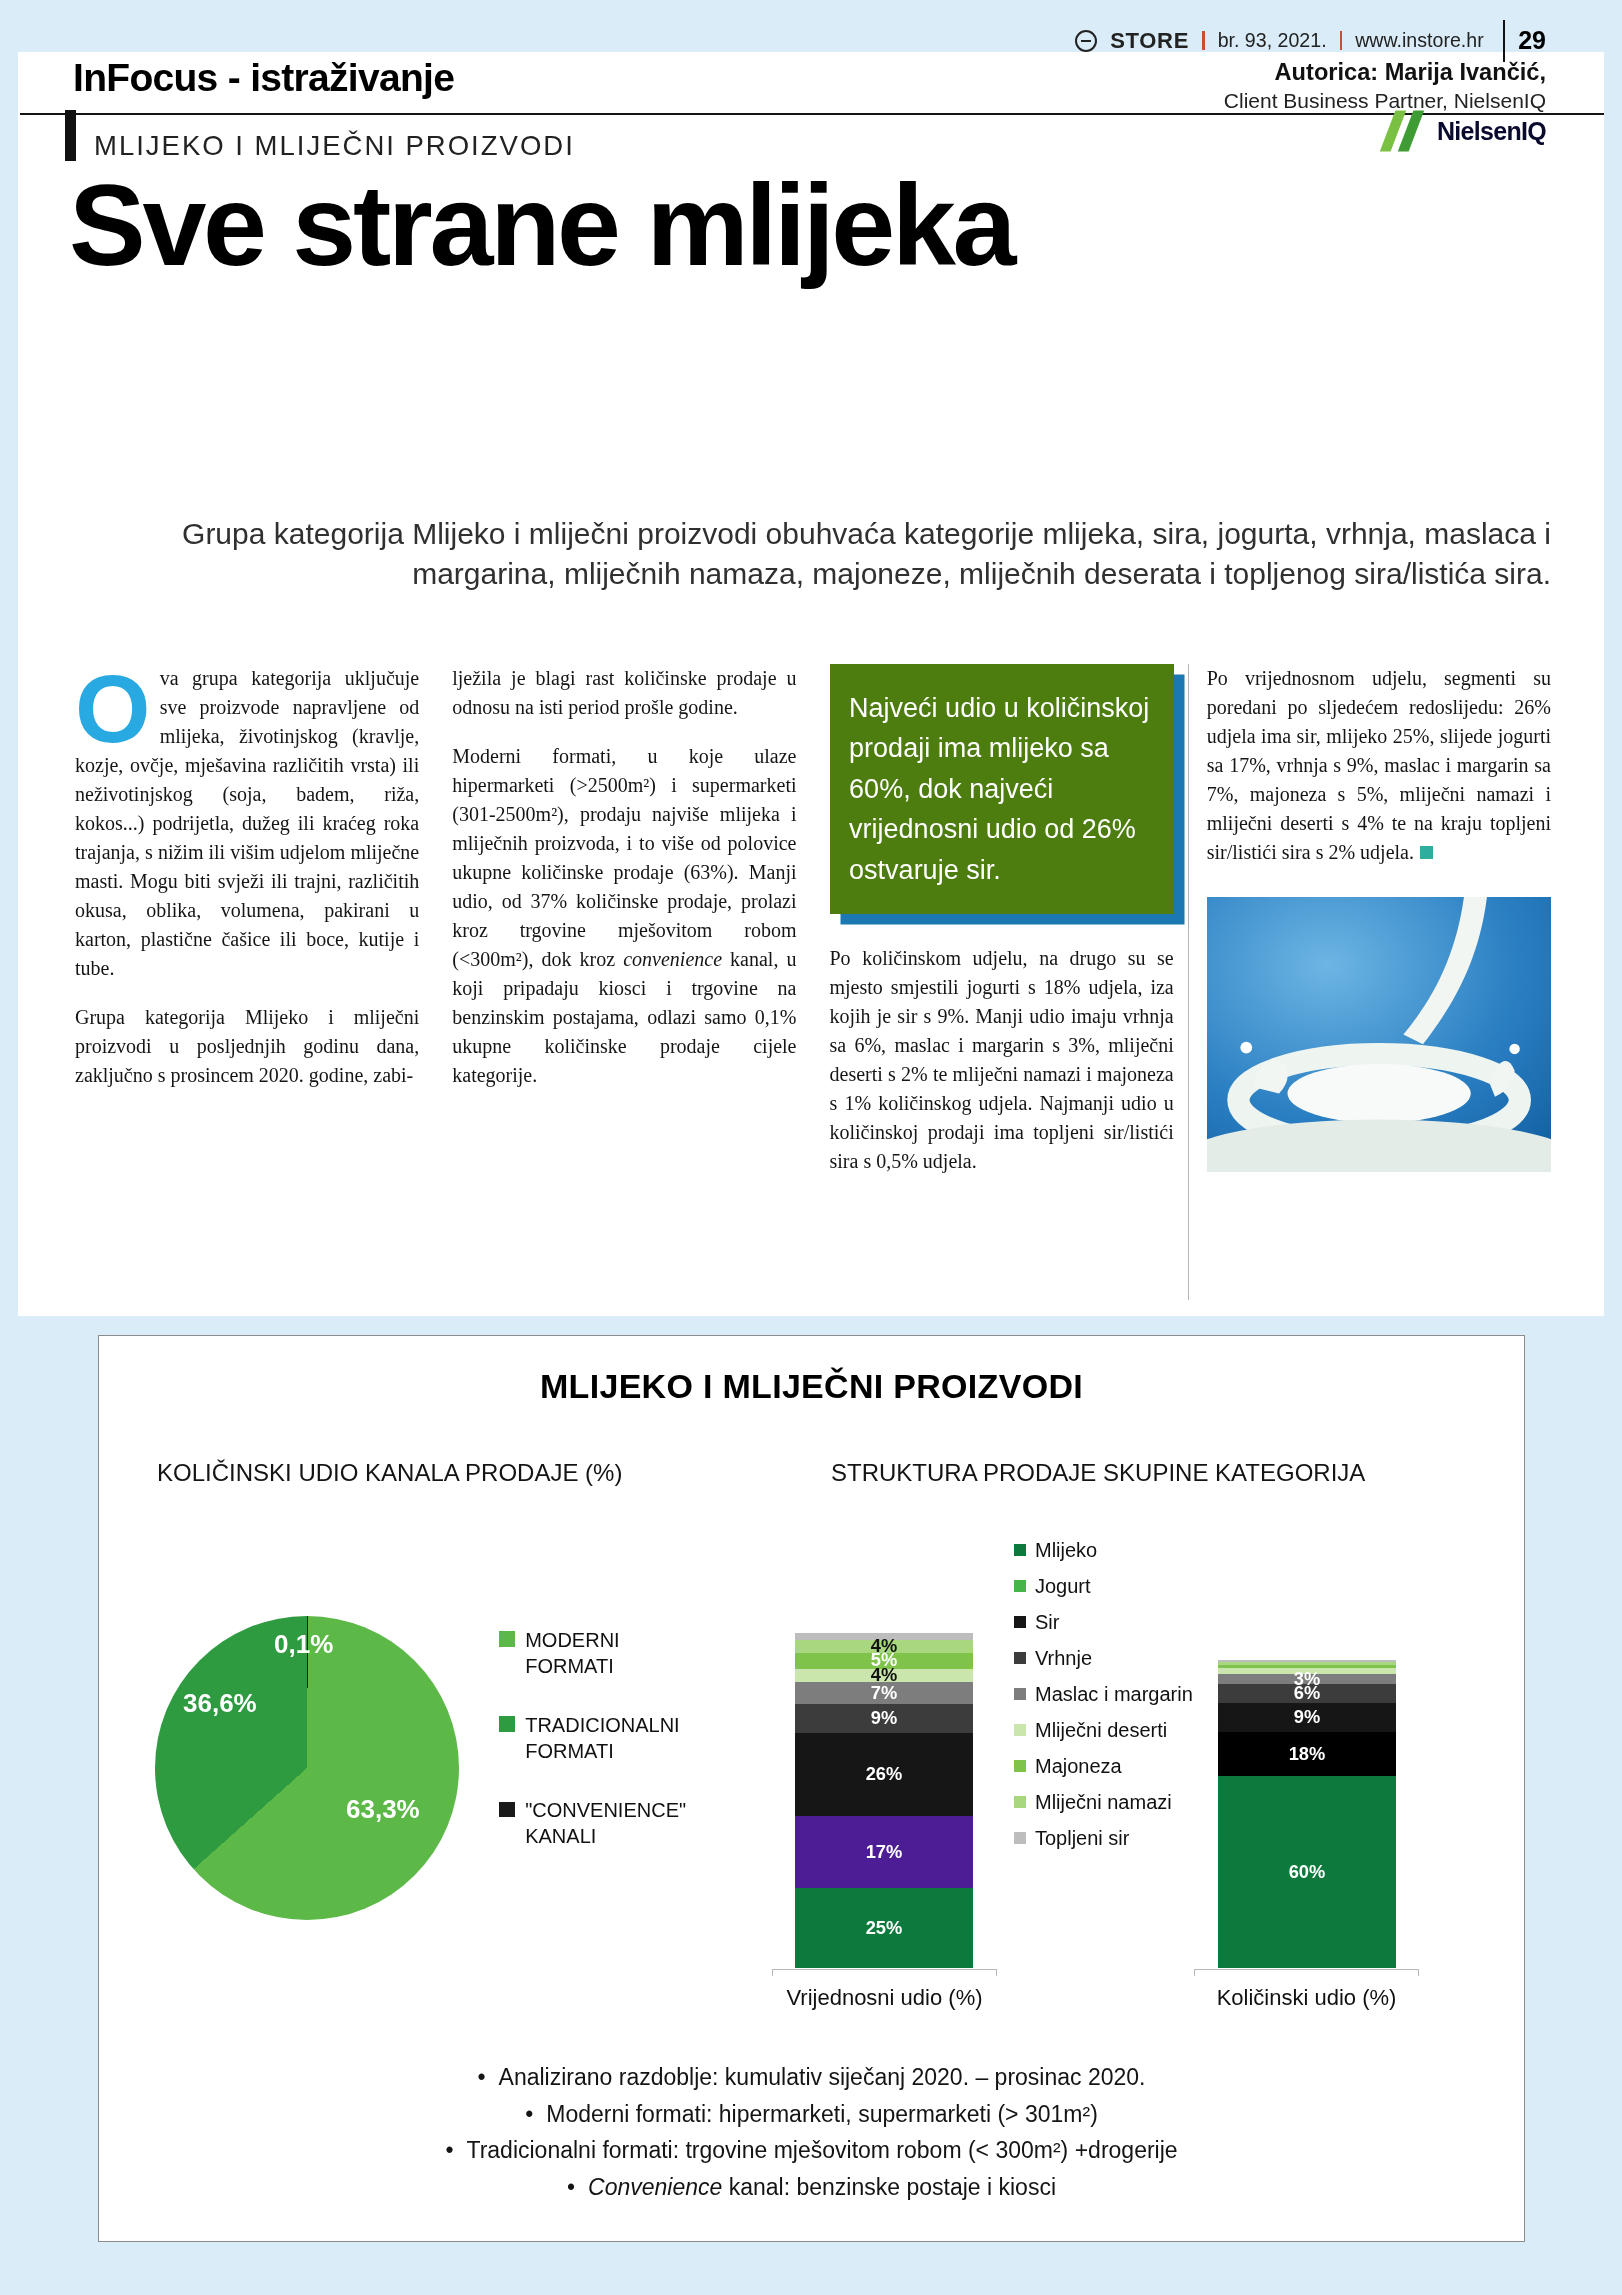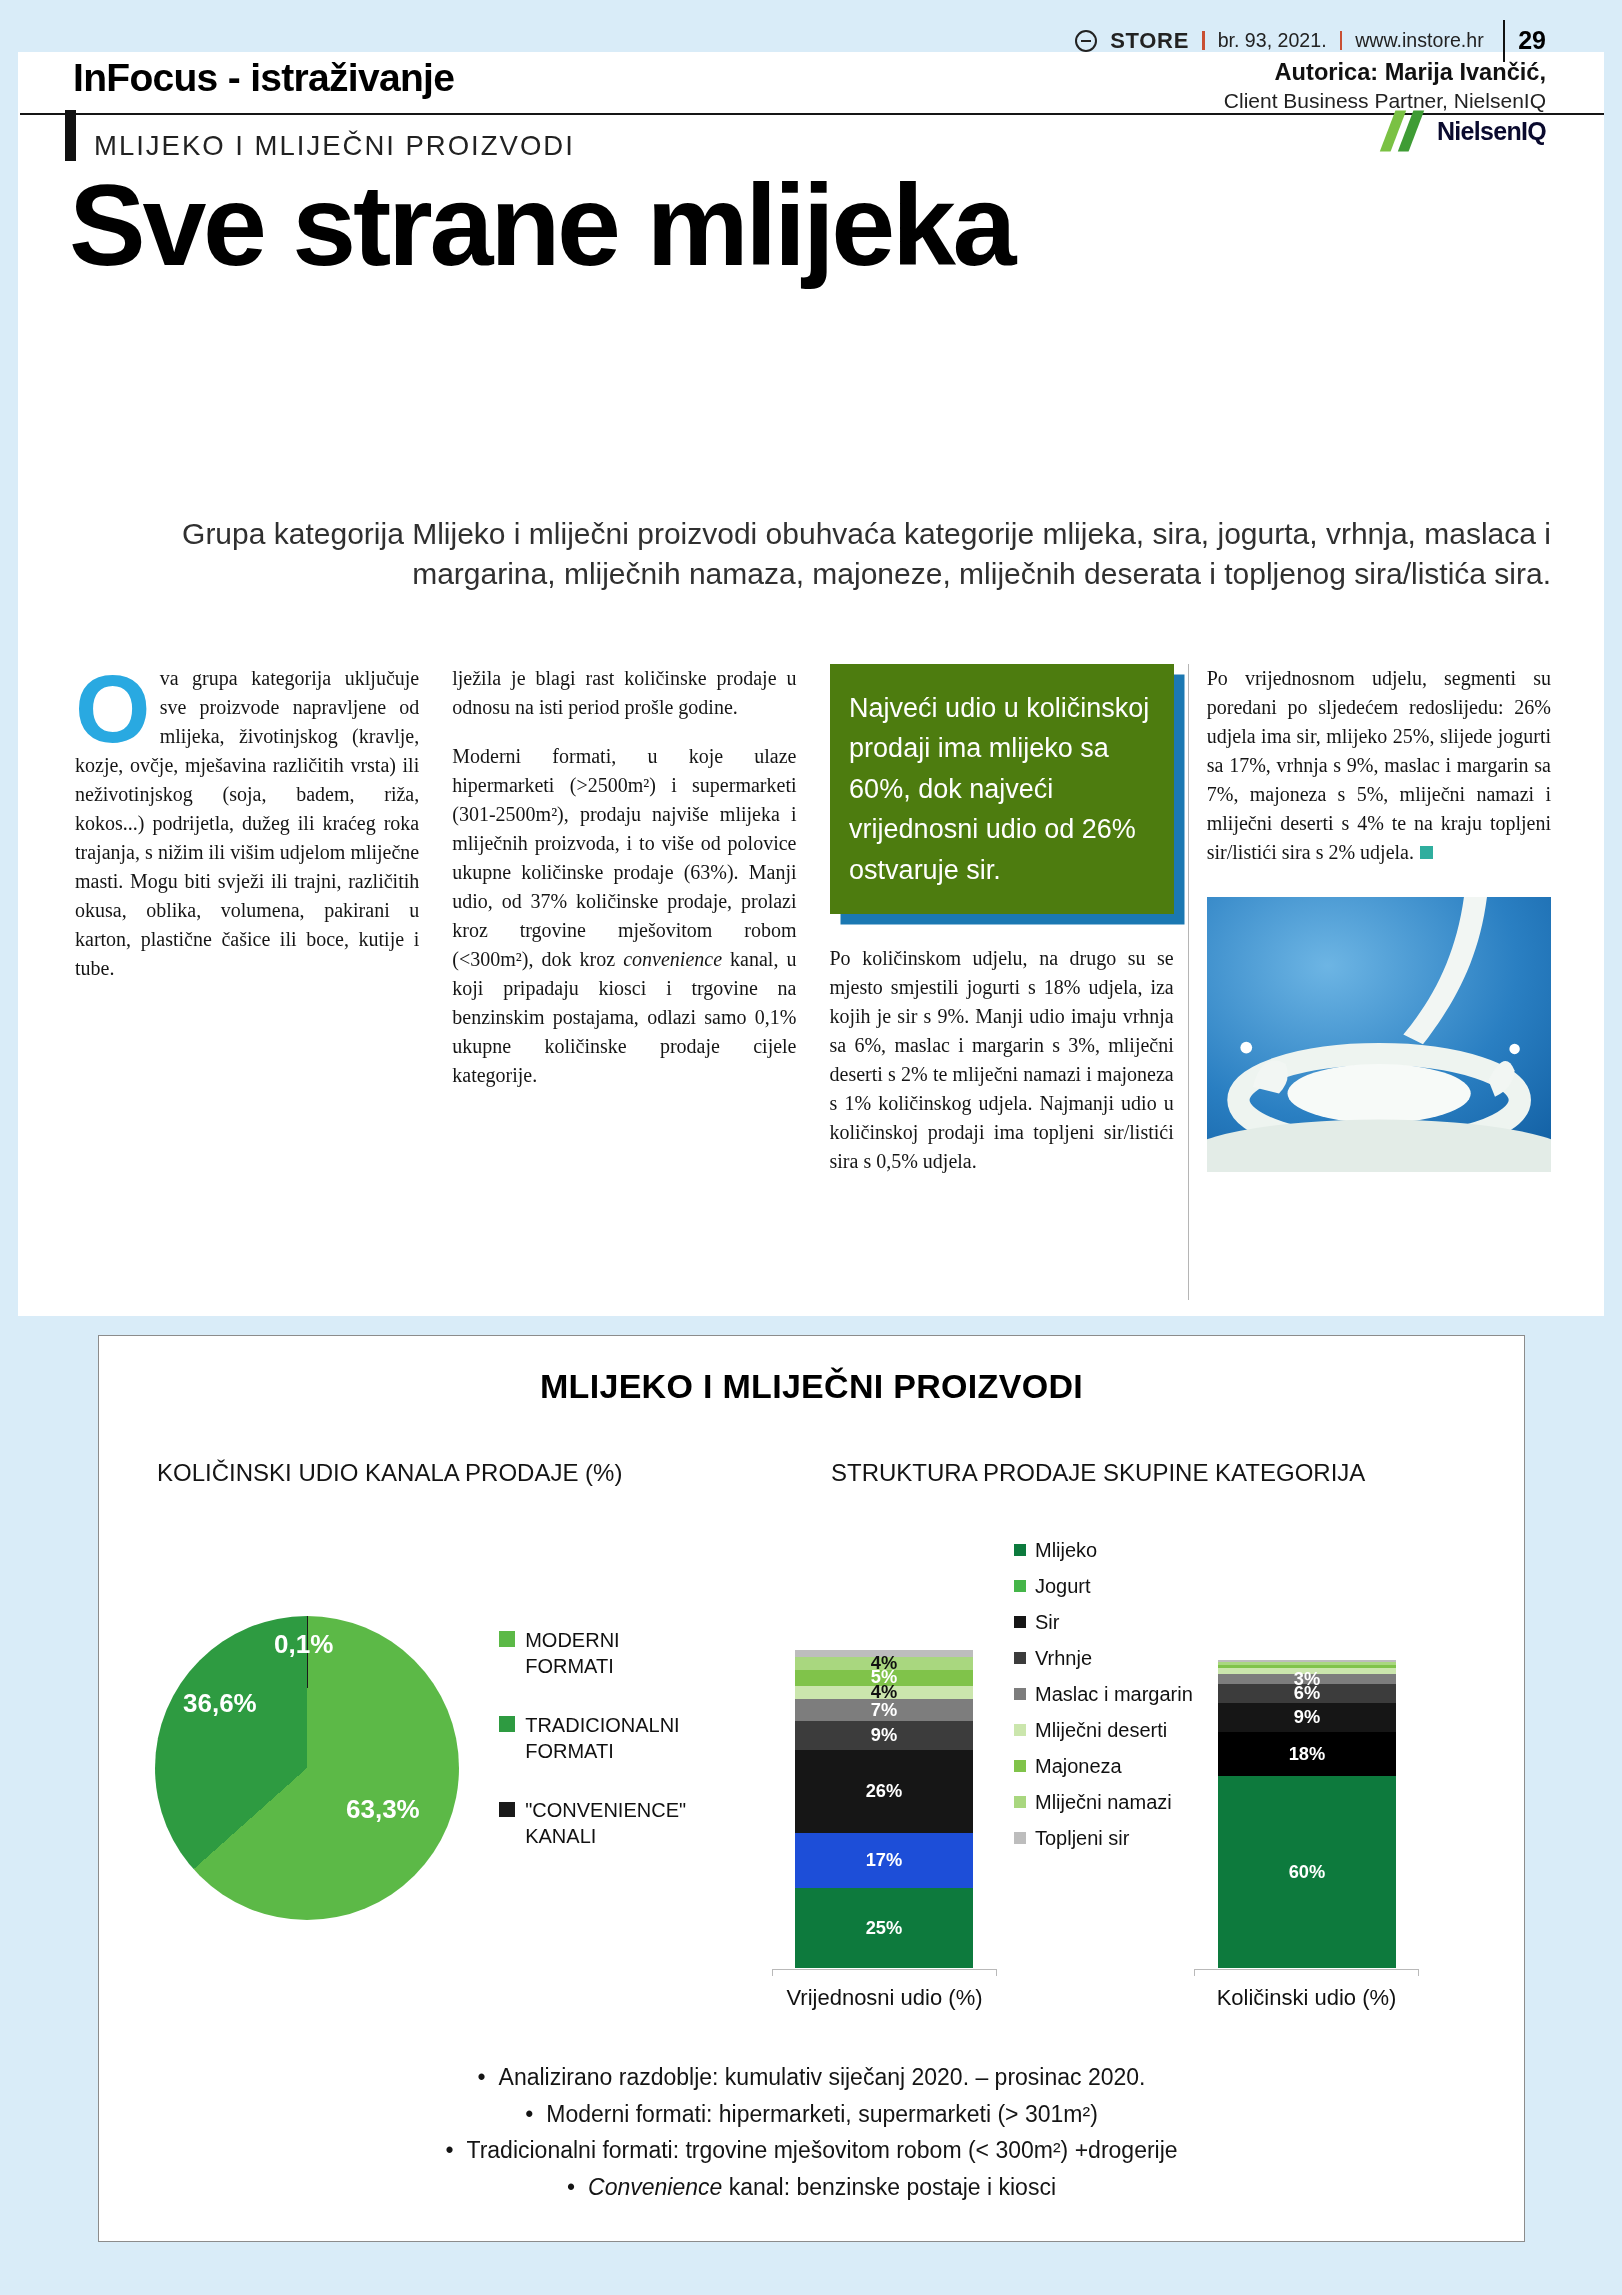--- a/index.html
+++ b/index.html
@@ -125,20 +125,21 @@
     </svg>
     <span class="niq-text">NielsenIQ</span>
   </div>
 
   <div class="headline">Sve strane mlijeka</div>
   <p class="lead">Grupa kategorija Mlijeko i mliječni proizvodi obuhvaća kategorije mlijeka, sira, jogurta, vrhnja, maslaca i margarina, mliječnih namaza, majoneze, mliječnih deserata i topljenog sira/listića sira.</p>
 
   <div class="columns">
     <div class="col">
       <p><span class="drop-cap">O</span><span>va grupa kategorija uključuje sve proizvode napravljene od mlijeka, životinjskog (kravlje, kozje, ovčje, mješavina različitih vrsta) ili neživotinjskog (soja, badem, riža, kokos...) podrijetla, dužeg ili kraćeg roka trajanja, s nižim ili višim udjelom mliječne masti. Mogu biti svježi ili trajni, različitih okusa, oblika, volumena, pakirani u karton, plastične čašice ili boce, kutije i tube.</span></p>
+      <p>Grupa kategorija Mlijeko i mliječni proizvodi u posljednjih godinu dana, zaključno s prosincem 2020. godine, zabi-</p>
     </div>
     <div class="col">
       <p>lježila je blagi rast količinske prodaje u odnosu na isti period prošle godine.</p>
       <p>Moderni formati, u koje ulaze hipermarketi (&gt;2500m²) i supermarketi (301-2500m²), prodaju najviše mlijeka i mliječnih proizvoda, i to više od polovice ukupne količinske prodaje (63%). Manji udio, od 37% količinske prodaje, prolazi kroz trgovine mješovitom robom (&lt;300m²), dok kroz <i>convenience</i> kanal, u koji pripadaju kiosci i trgovine na benzinskim postajama, odlazi samo 0,1% ukupne količinske prodaje cijele kategorije.</p>
     </div>
     <div class="col">
       <div class="info-box">Najveći udio u količinskoj prodaji ima mlijeko sa 60%, dok najveći vrijednosni udio od 26% ostvaruje sir.</div>
       <p>Po količinskom udjelu, na drugo su se mjesto smjestili jogurti s 18% udjela, iza kojih je sir s 9%. Manji udio imaju vrhnja sa 6%, maslac i margarin s 3%, mliječni deserti s 2% te mliječni namazi i majoneza s 1% količinskog udjela. Najmanji udio u količinskoj prodaji ima topljeni sir/listići sira s 0,5% udjela.</p>
     </div>
     <div class="col">
@@ -244,21 +245,21 @@
         </div>
         <div class="seg" style="height: 22.4px; background: rgb(125, 125, 125);">
           <span class="seg-label" style="color: rgb(255, 255, 255);">7%</span>
         </div>
         <div class="seg" style="height: 29px; background: rgb(60, 60, 60);">
           <span class="seg-label" style="color: rgb(255, 255, 255);">9%</span>
         </div>
         <div class="seg" style="height: 83px; background: rgb(22, 22, 22);">
           <span class="seg-label" style="color: rgb(255, 255, 255);">26%</span>
         </div>
-        <div class="seg" style="height: 55px; background: #1d4ed8;">
+        <div class="seg" style="height: 72px; background: #4c1d95;">
           <span class="seg-label" style="color: rgb(255, 255, 255);">17%</span>
         </div>
         <div class="seg" style="height: 80px; background: rgb(13, 122, 61);">
           <span class="seg-label" style="color: rgb(255, 255, 255);">25%</span>
         </div>
       </div>
     <div class="bar bar2">
         <div class="seg" style="height: 1.6px; background: rgb(189, 189, 189);"></div>
         <div class="seg" style="height: 3.2px; background: rgb(169, 215, 127);"></div>
         <div class="seg" style="height: 3.2px; background: rgb(128, 195, 74);"></div>

